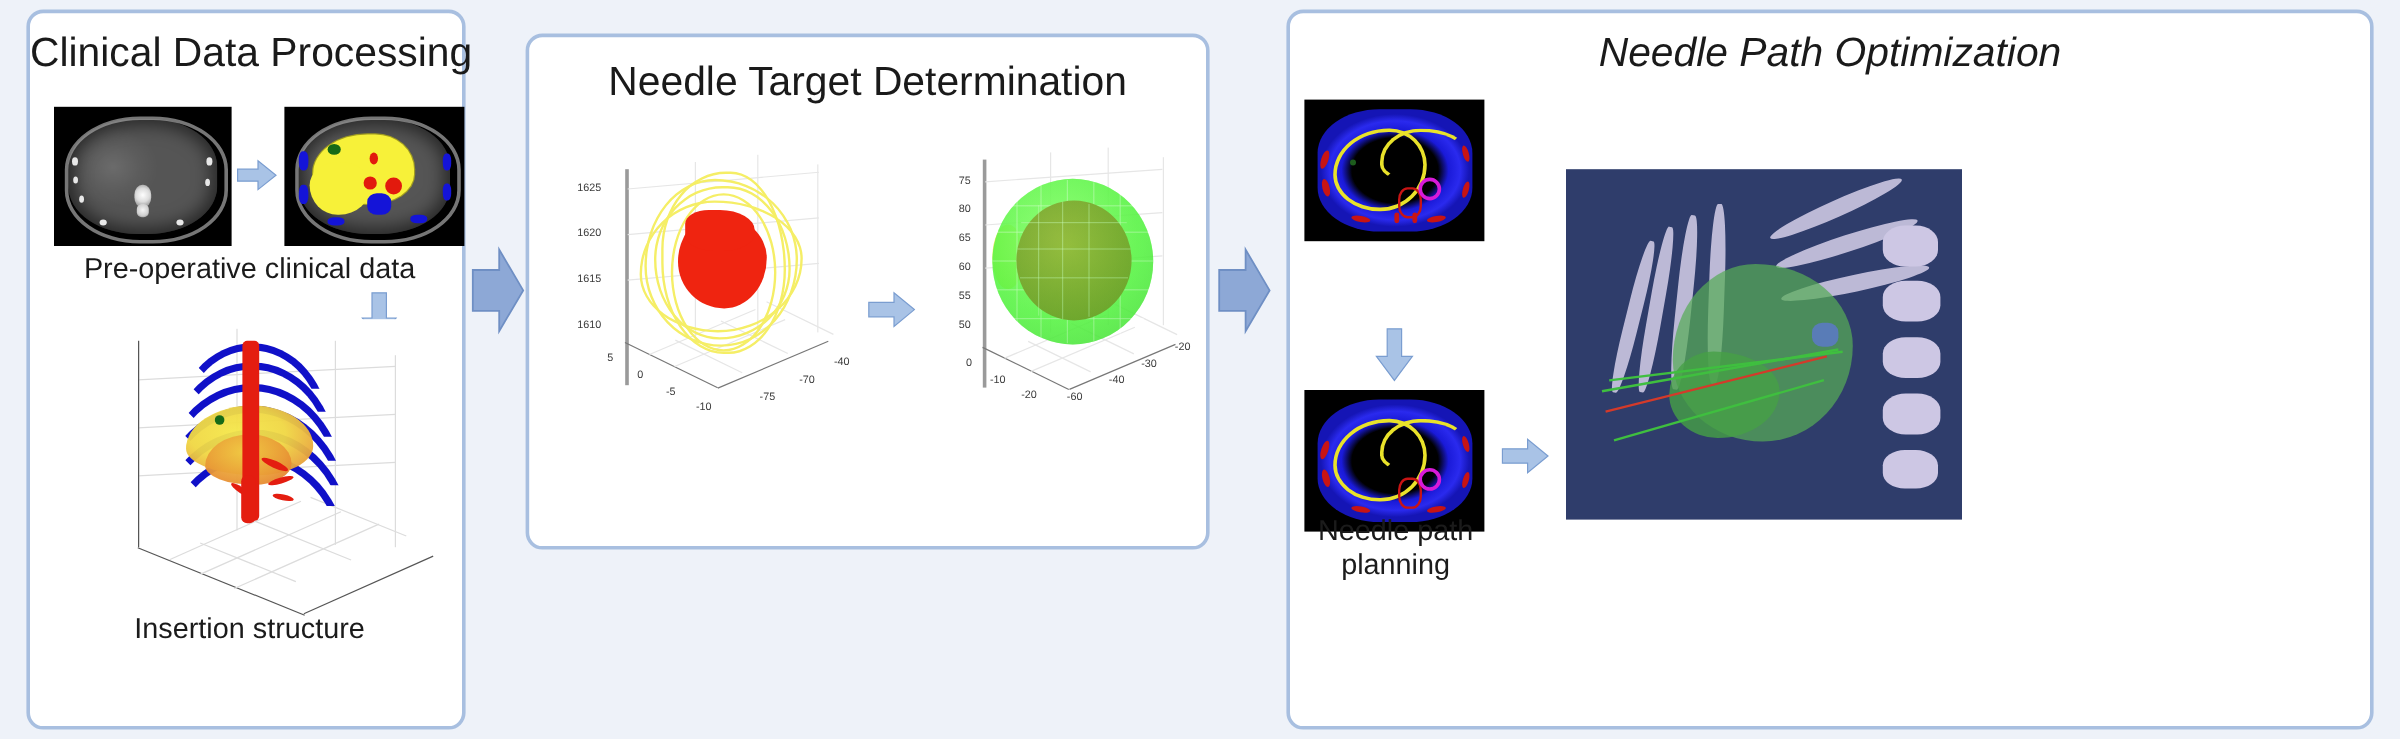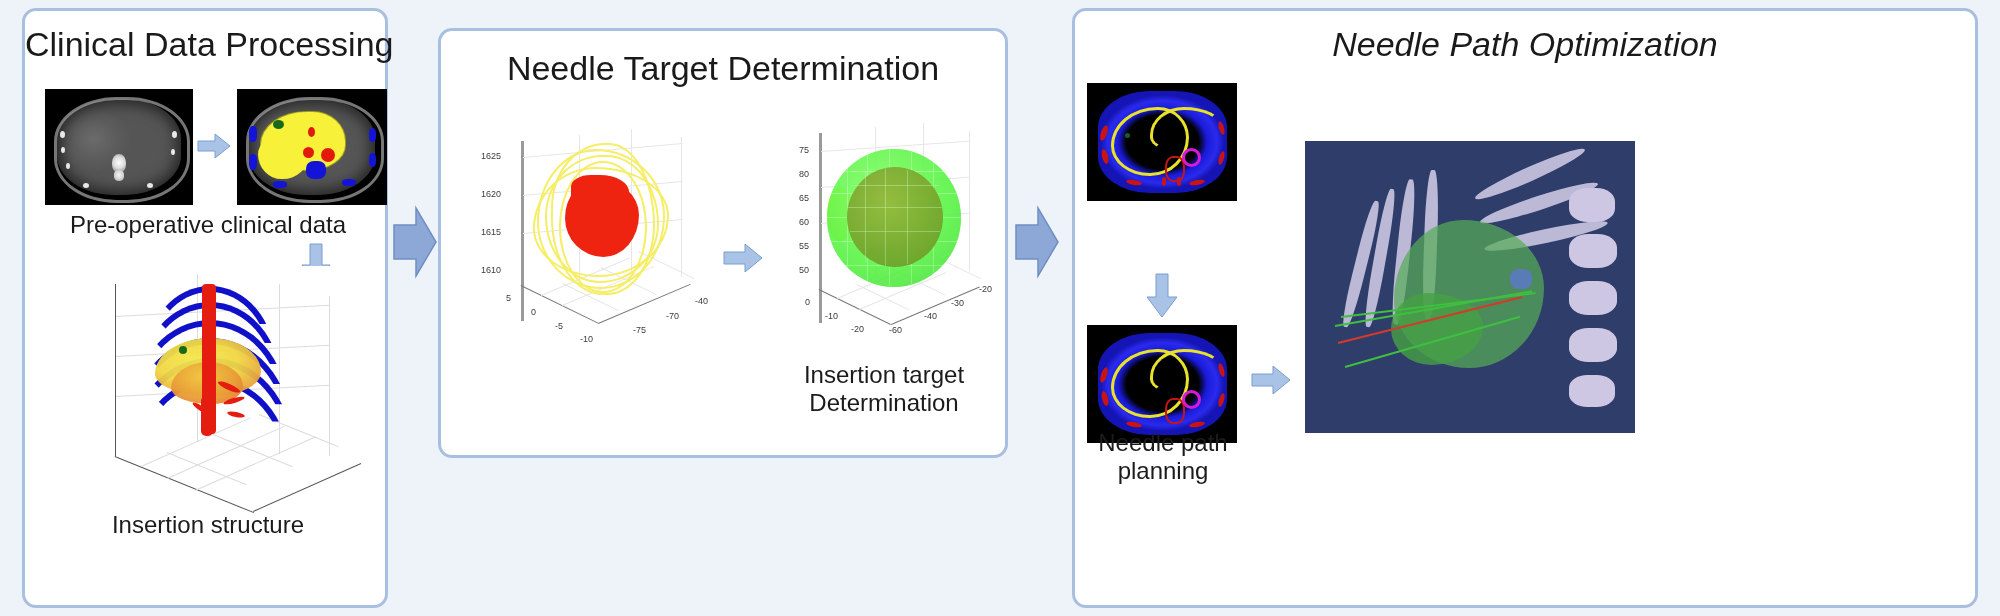--- a/index.html
+++ b/index.html
@@ -499,22 +499,20 @@
 
       <div class="mat-tick" style="left:34px;top:176px;">0</div>
       <div class="mat-tick" style="left:54px;top:190px;">-10</div>
       <div class="mat-tick" style="left:80px;top:203px;">-20</div>
       <div class="mat-tick" style="left:118px;top:204px;">-60</div>
       <div class="mat-tick" style="left:153px;top:190px;">-40</div>
       <div class="mat-tick" style="left:180px;top:177px;">-30</div>
       <div class="mat-tick" style="left:208px;top:163px;">-20</div>
     </div>
 
-    <div class="caption" style="left:318px; top:330px; width:250px;">Insertion target
-Determination</div>
   </div>
 
   <div class="arrow-right" style="left:1014px; top:205px;">
     <svg width="46" height="74" viewBox="0 0 46 74" aria-hidden="true">
       <path d="M2,20 L24,20 L24,3 L44,37 L24,71 L24,54 L2,54 Z" fill="#8da8d6" stroke="#6f8fc4" stroke-width="1.5"></path>
     </svg>
   </div>
 
   <div class="panel" id="panel-path">
 

